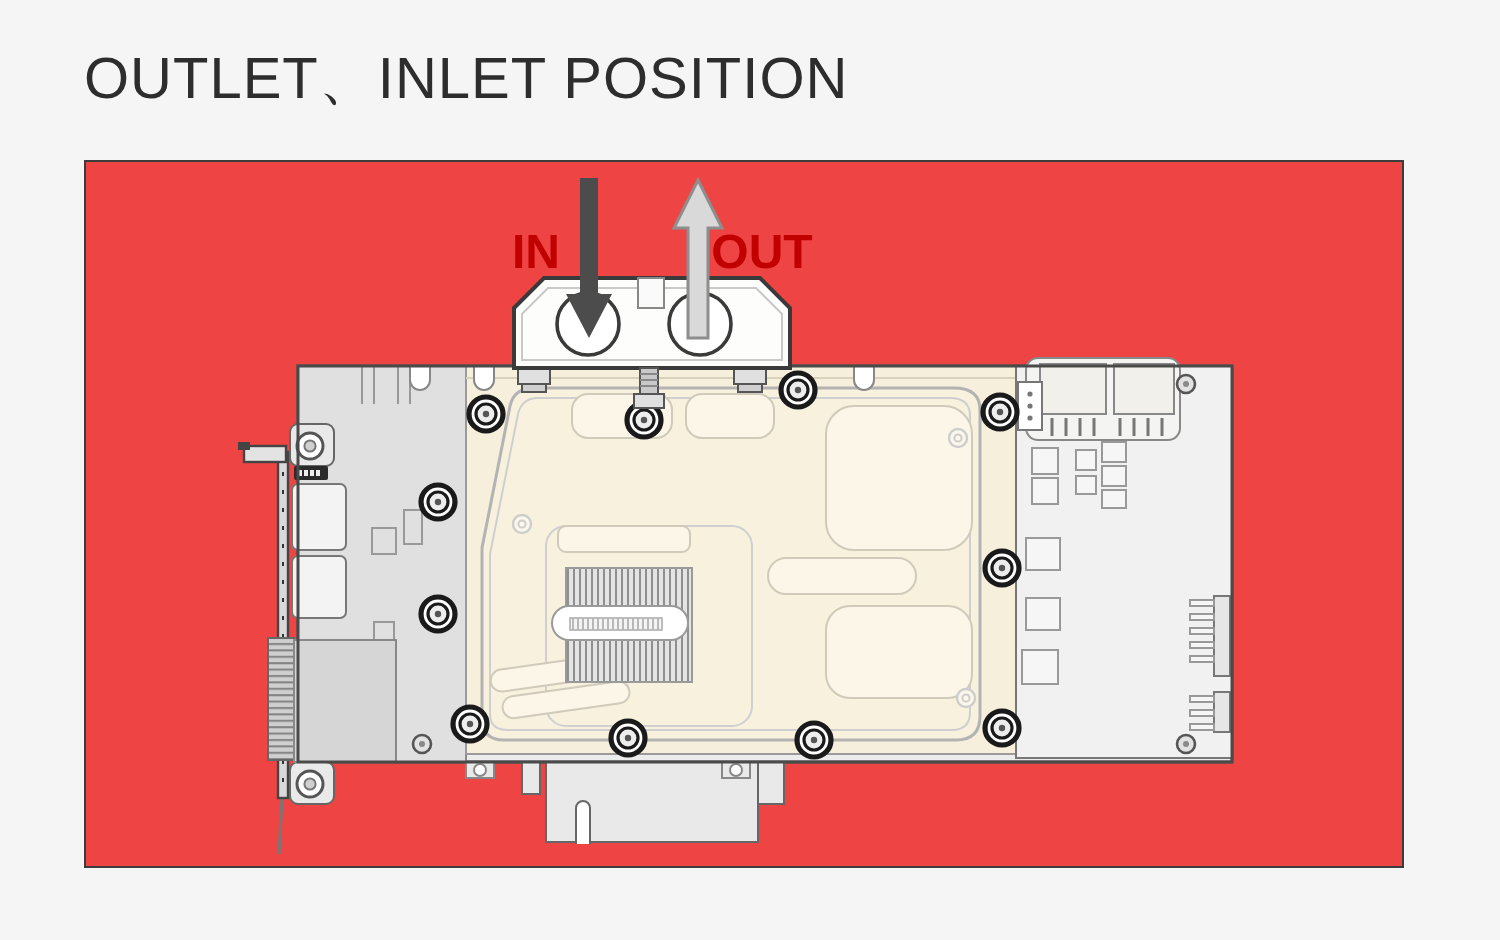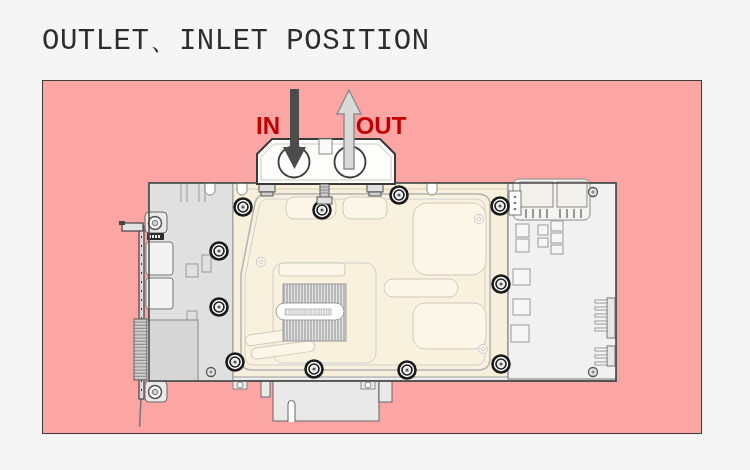--- a/index.html
+++ b/index.html
@@ -4,25 +4,25 @@
 <style>
   html,body{margin:0;padding:0;}
   body{
     width:750px;height:470px;position:relative;overflow:hidden;
     background:#f5f5f5;
     font-family:"Liberation Sans","DejaVu Sans",sans-serif;
   }
   .page-title{
     position:absolute;left:42px;top:20px;margin:0;
     font-size:29px;font-weight:500;letter-spacing:.5px;color:#2d2d2d;
-    font-family:Liberation Mono, monospace;
+    font-family:Liberation Sans, sans-serif;
   }
   .diagram-frame{
     position:absolute;left:42px;top:80px;width:660px;height:354px;
-    background:#fca5a5;border:1.5px solid #3c3c3c;box-sizing:border-box;
+    background:#ef4444;border:1.5px solid #3c3c3c;box-sizing:border-box;
   }
   .diagram-frame svg{display:block;}
   .flow-label{
     font-family:"Liberation Sans","DejaVu Sans",sans-serif;
     font-weight:bold;font-size:24px;
   }
   .thin{stroke:#999;fill:none;stroke-width:1;}
   .pad{fill:#fbf6e8;stroke:#cfcaba;stroke-width:1;}
   .comp{fill:#f6f6f6;stroke:#999;stroke-width:1;}
 </style>

